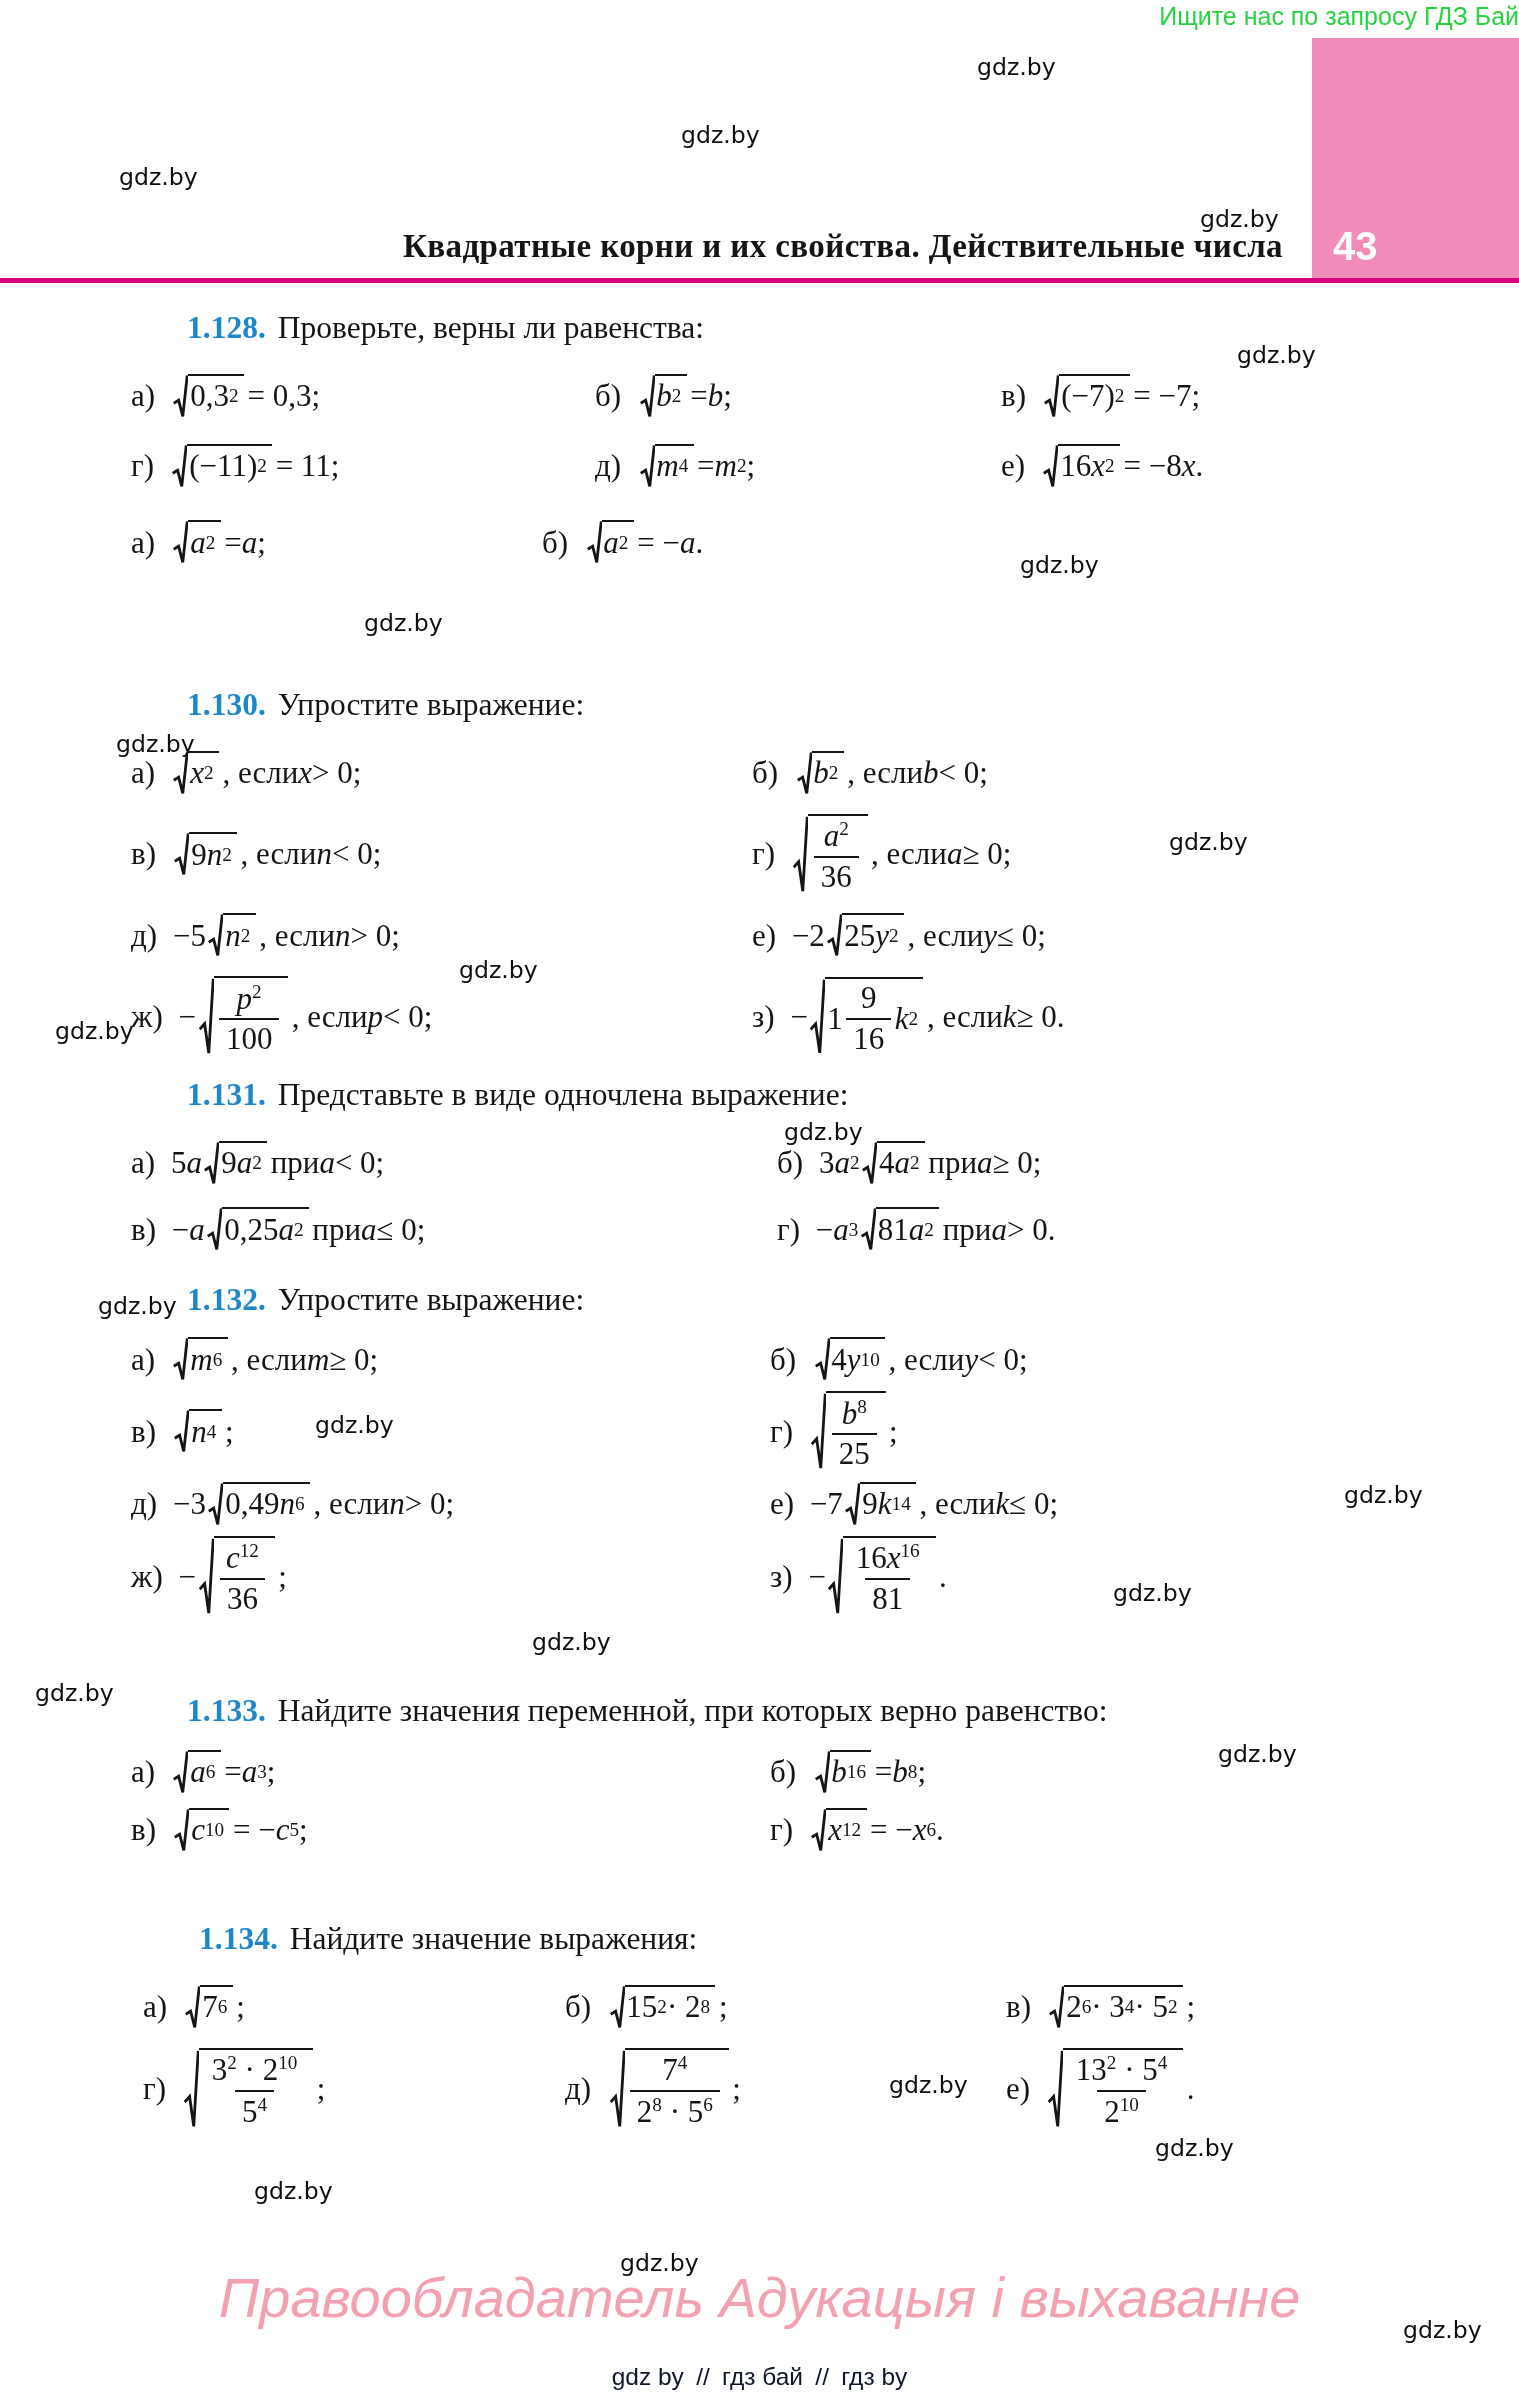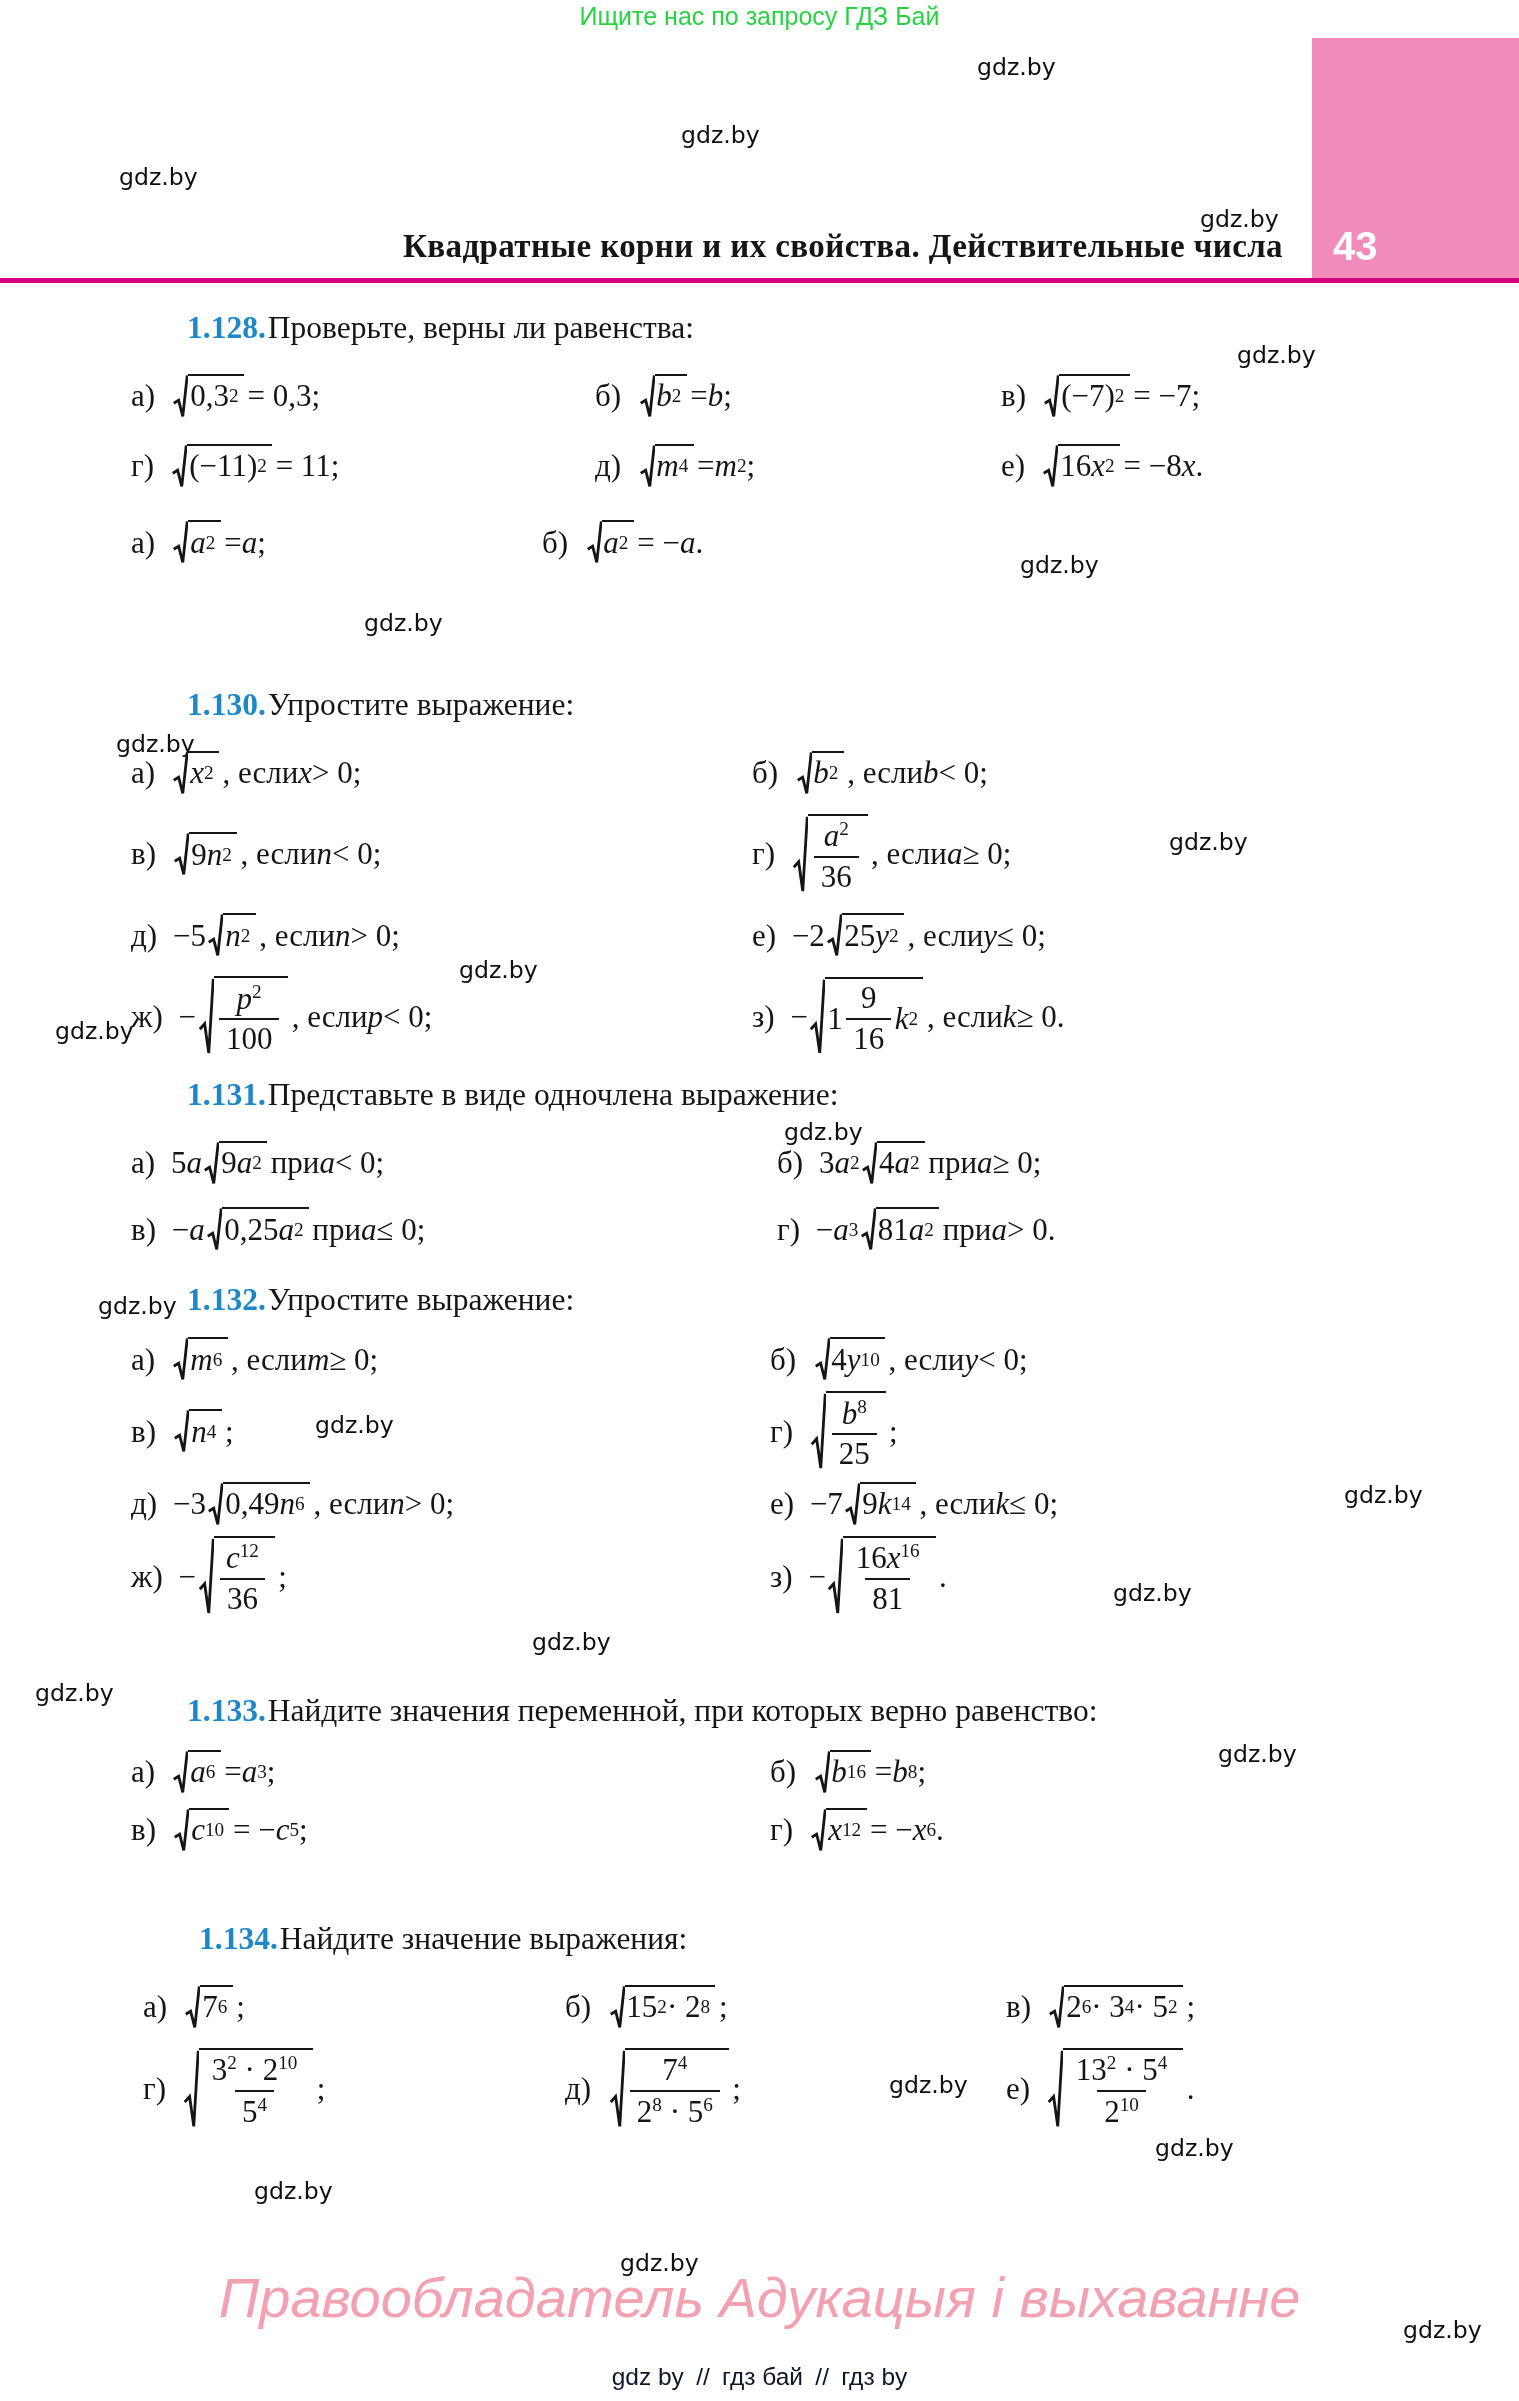--- a/index.html
+++ b/index.html
@@ -7,38 +7,38 @@
     width:1519px;height:2401px;position:relative;background:#ffffff;
     font-family:"Liberation Serif",serif;color:#151515;overflow:hidden;
   }
   
   .wm{
     position:absolute;font-family:"DejaVu Sans","Liberation Sans",sans-serif;
     font-size:23.6px;color:#0f0f0f;white-space:nowrap;
   }
   
   .banner{
-    position:absolute;top:1.8px;left:0;right:0;text-align:center;
+    position:absolute;top:1.8px;left:0;right:0;text-align:right;
     font-family:"Liberation Sans",sans-serif;font-size:25px;color:#28d341;
   }
   
   .pagebox{position:absolute;left:1312px;top:38px;width:207px;height:241px;background:#f18cba;}
   .pagebox .pnum{
     position:absolute;left:21px;bottom:10.5px;color:#ffffff;
     font-family:"Liberation Sans",sans-serif;font-weight:bold;font-size:40px;
   }
   .htitle{
     position:absolute;top:228px;right:236px;font-size:33px;font-weight:700;
     white-space:nowrap;letter-spacing:0.4px;
   }
   .rule{position:absolute;top:278px;left:0;width:1519px;height:5.3px;background:#d6017f;}
   
   .ex{position:absolute;left:0;width:1519px;}
   .ex .title{margin:0 79px 0 84px;text-indent:103px;font-size:31.5px;line-height:1.42;text-align:justify;}
-  .ex .title .num{color:#1d87c9;font-weight:700;margin-right:2px;}
+  .ex .title .num{color:#1d87c9;font-weight:700;margin-right:12px;}
   .ex .grid{display:grid;margin:21px 44px 0 131px;row-gap:21px;align-items:center;}
   .ex:nth-of-type(1) .grid{grid-template-columns:464px 406px 1fr;}
   .ex:nth-of-type(2) .grid{grid-template-columns:411px 1fr;row-gap:15.8px;margin-top:14px;}
   .ex:nth-of-type(3) .grid{grid-template-columns:621px 1fr;row-gap:15.8px;}
   .ex:nth-of-type(4) .grid{grid-template-columns:646px 1fr;row-gap:17.5px;}
   .ex:nth-of-type(5) .grid{grid-template-columns:639px 1fr;row-gap:7px;margin-top:12.3px;}
   .ex:nth-of-type(6) .grid{grid-template-columns:639px 1fr;row-gap:8.8px;margin-top:14px;}
   .ex:nth-of-type(7) .grid{grid-template-columns:422px 441px 1fr;row-gap:15.8px;}
   .ex:nth-of-type(1){top:306px;}
   .ex:nth-of-type(2){top:504px;}

